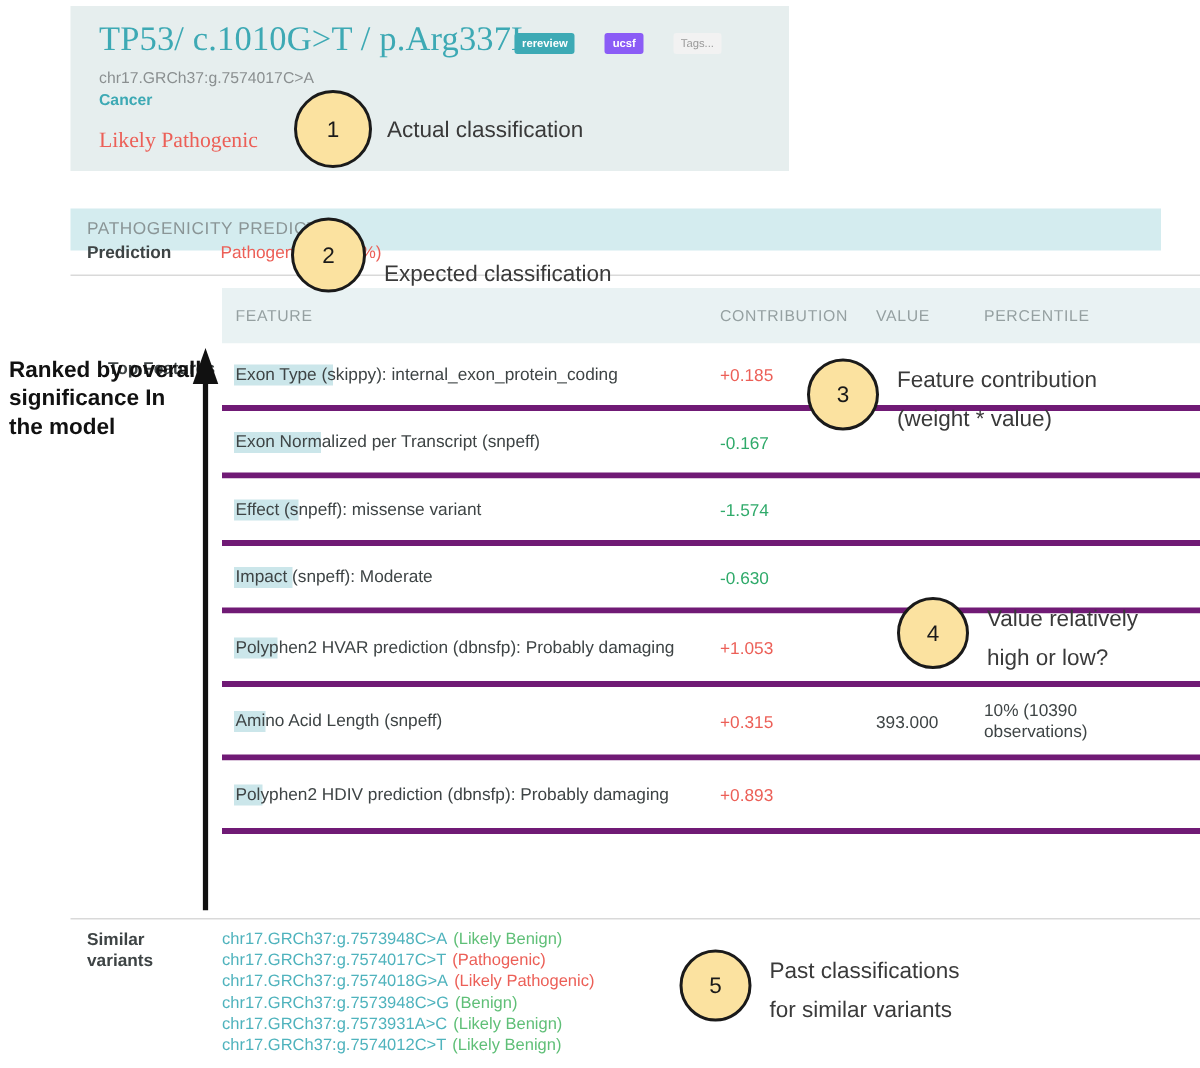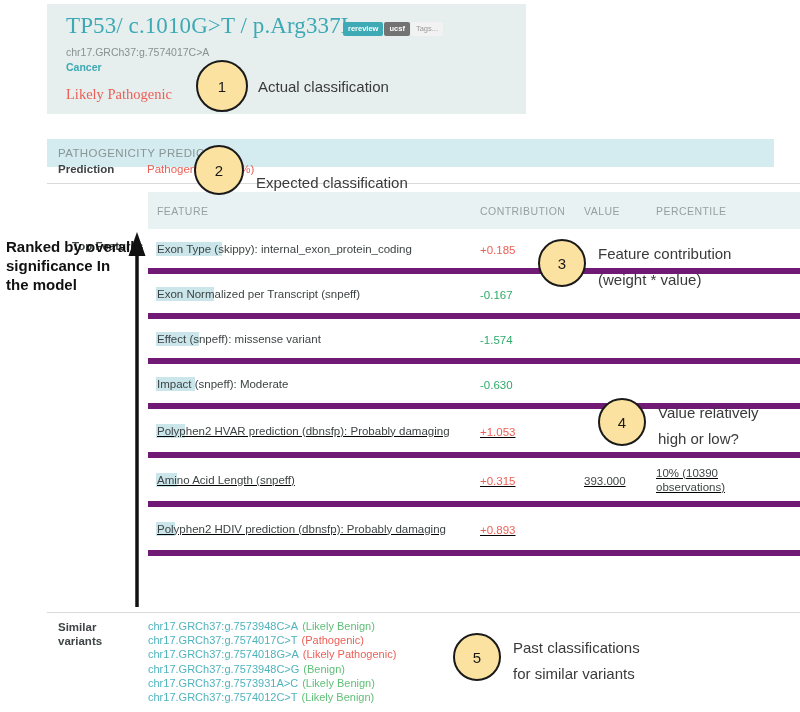--- a/index.html
+++ b/index.html
@@ -31,33 +31,33 @@
     font-size: 23px;
     color: #3da9b4;
     letter-spacing: 0.1px;
     white-space: nowrap;
   }
   .badge-row {
     position: absolute;
     left: 296px; top: 18px;
     display: flex;
     align-items: center;
-    gap: 1px;
+    gap: 20px;
   }
   .badge {
     display: inline-block;
     font-size: 7.5px;
     font-weight: bold;
     line-height: 1;
     padding: 3px 5px 3px 5px;
     border-radius: 2px;
     white-space: nowrap;
   }
   .badge.teal  { background: #3daab5; color: #ffffff; }
-  .badge.gray  { background: #737373; color: #ffffff; }
+  .badge.gray  { background: #8b5cf6; color: #ffffff; }
   .badge.light { background: #f2f2f2; color: #999999; font-weight: normal; }
 
   .variant-coord {
     position: absolute;
     left: 19px; top: 42px;
     font-size: 10.5px;
     color: #8a8f90;
     white-space: nowrap;
   }
   .variant-disease {
@@ -137,25 +137,25 @@
     align-items: center;
     background: #e9f2f3;
     font-size: 10.5px;
     letter-spacing: 0.45px;
     color: #95a0a1;
   }
   .ft-row {
     display: flex;
     align-items: center;
     position: relative;
-    border-bottom: 6px solid #701a75;
+    border-bottom: 4px solid #701a75;
     background: #ffffff;
   }
   .ft-row.h-short { height: 45px; }
-  .ft-row.h-tall  { height: 49px; text-decoration: underline; }
+  .ft-row.h-tall  { height: 49px; }
 
   .col-feature { width: 332px; padding-left: 9px; position: relative; }
   .col-contrib { width: 104px; }
   .col-value   { width: 72px; }
   .col-pct     { width: 130px; }
 
   .ft-head .col-feature { padding-left: 9px; }
 
   .sigbar {
     position: absolute;

